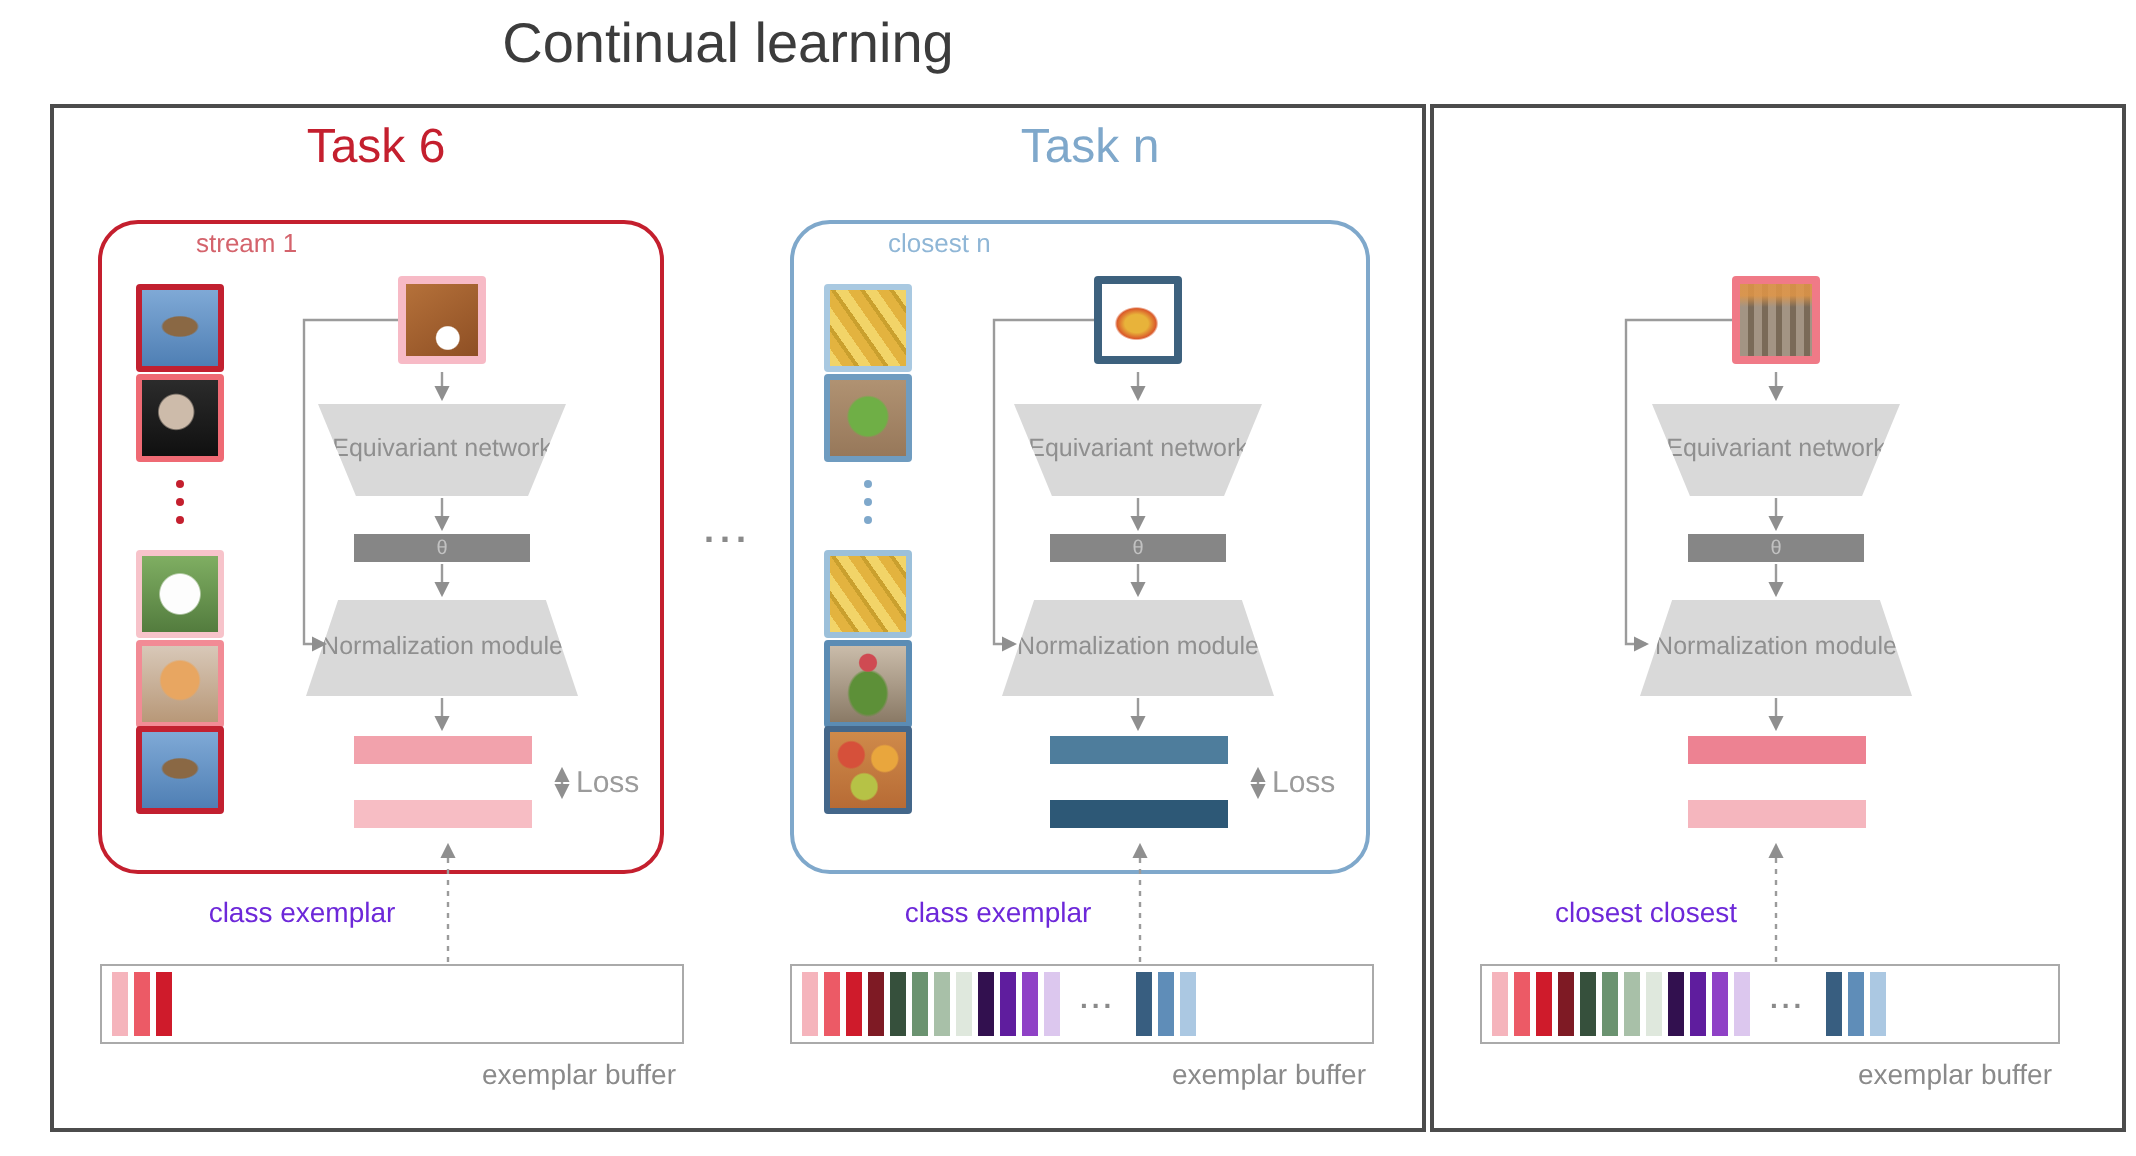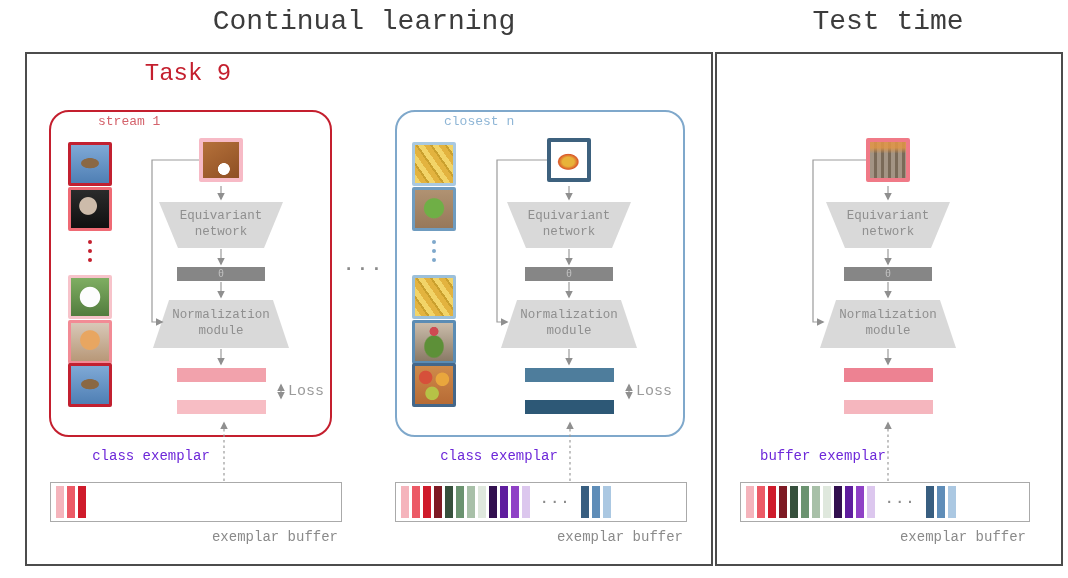--- a/index.html
+++ b/index.html
@@ -1,18 +1,18 @@
 <!DOCTYPE html>
 <html><head>
 <meta charset="utf-8">
 <style>
   html,body { margin:0; padding:0; background:#fff; }
   .canvas {
     position:relative; width:1068px; height:578px; background:#fff;
-    font-family:Liberation Mono, monospace; overflow:hidden;
+    font-family:Liberation Sans, sans-serif; overflow:hidden;
   }
   .abs { position:absolute; }
   .title { font-size:28px; color:#3c3c3c; text-align:center; }
   .panel { position:absolute; border:2px solid #4c4c4c; background:#fff; box-sizing:border-box; }
   .task-rect { position:absolute; border:2px solid; border-radius:20px; box-sizing:border-box; background:#fff; }
   .task-title { position:absolute; font-size:24px; text-align:center; }
   .stream-label { position:absolute; font-size:13px;margin-left:36px; }
   .tasks-ellipsis { position:absolute; font-size:18px; color:#8a8a8a; letter-spacing:3px; font-weight:bold; text-align:center; }
 
   .ph { position:absolute; width:38px; height:38px; border:3px solid #ccc; border-radius:2px; box-sizing:content-box; z-index:3; }
@@ -51,26 +51,26 @@
   .bg-mangoes { background: radial-gradient(circle 9px at 28% 30%, #d6503a 0 70%, rgba(0,0,0,0) 80%), radial-gradient(circle 9px at 72% 35%, #e9a63d 0 70%, rgba(0,0,0,0) 80%), radial-gradient(circle 9px at 45% 72%, #b6c246 0 70%, rgba(0,0,0,0) 80%), linear-gradient(180deg,#cf8a4a,#b76b35); }
   .bg-mango { background: radial-gradient(ellipse 13px 10px at 48% 55%, #e8b33a 0 45%, #da5a2a 75%, rgba(0,0,0,0) 84%), #ffffff; }
   .bg-cat-face { background: linear-gradient(180deg, rgba(226,150,70,0.85) 0 16%, rgba(0,0,0,0) 32%), repeating-linear-gradient(90deg,#a39484 0 4px,#7a6a58 4px 7px); }
 </style>
 </head>
 <body>
 
 <div class="canvas">
 
   <div class="abs title" style="left:114px; top:6px; width:500px;">Continual learning</div>
-  <div class="abs title" style="left:738px; top:6px; width:300px;">Test time</div>
 
   <div class="panel" style="left:25px; top:52px; width:688px; height:514px;"></div>
   <div class="panel" style="left:715px; top:52px; width:348px; height:514px;"></div>
 
-  <div class="task-title" style="left: 108px; top: 60px; width: 160px; color: rgb(196, 31, 46);">Task 9</div>
+  <div class="task-title" style="left: 108px; top: 60px; width: 160px; color: rgb(196, 31, 46);">Task 6</div>
+  <div class="task-title" style="left: 465px; top: 60px; width: 160px; color: rgb(127, 168, 203);">Task n</div>
 
   <div class="task-rect" style="left: 49px; top: 110px; width: 283px; height: 327px; border-color: rgb(196, 31, 46);"></div>
   <div class="task-rect" style="left: 395px; top: 110px; width: 290px; height: 327px; border-color: rgb(127, 168, 203);"></div>
   <div class="tasks-ellipsis" style="left:340px; top:255px; width:48px;">...</div>
 
   <div class="stream-label" style="left: 62px; top: 114px; color: rgb(212, 99, 108);">stream 1</div>
   <div class="stream-label" style="left: 408px; top: 114px; color: rgb(143, 182, 214);">closest n</div>
 
   <svg class="connectors" width="1068" height="578" viewBox="0 0 1068 578">
     <defs>
@@ -170,21 +170,21 @@
   </div>
   <div class="buffer-caption" style="left:535px; top:529px; width:148px;">exemplar buffer</div>
 
   <div class="ph ph-input bg-cat-face" style="left: 866px; top: 138px; border-color: rgb(240, 122, 135);"></div>
   <div class="trap trap-equiv" style="left:826px; top:202px;">Equivariant network</div>
   <div class="theta-bar" style="left:844px; top:267px;">θ</div>
   <div class="trap trap-norm" style="left:820px; top:300px;">Normalization module</div>
   <div class="feat-bar" style="left: 844px; top: 368px; background-color: rgb(237, 130, 146);"></div>
   <div class="feat-bar" style="left: 844px; top: 400px; background-color: rgb(245, 182, 190);"></div>
 
-  <div class="exemplar-label" style="left:743px; top:448px; width:160px;">buffer exemplar</div>
+  <div class="exemplar-label" style="left:743px; top:448px; width:160px;">closest closest</div>
   <div class="buffer" style="left:740px; top:482px; width:290px;">
     <span class="strip" style="background-color: rgb(245, 180, 188);"></span>
     <span class="strip" style="background-color: rgb(236, 90, 102);"></span>
     <span class="strip" style="background-color: rgb(207, 27, 43);"></span>
     <span class="strip" style="background-color: rgb(126, 26, 36);"></span>
     <span class="strip" style="background-color: rgb(54, 80, 60);"></span>
     <span class="strip" style="background-color: rgb(107, 147, 112);"></span>
     <span class="strip" style="background-color: rgb(168, 192, 168);"></span>
     <span class="strip" style="background-color: rgb(223, 232, 221);"></span>
     <span class="strip" style="background-color: rgb(50, 16, 79);"></span>

